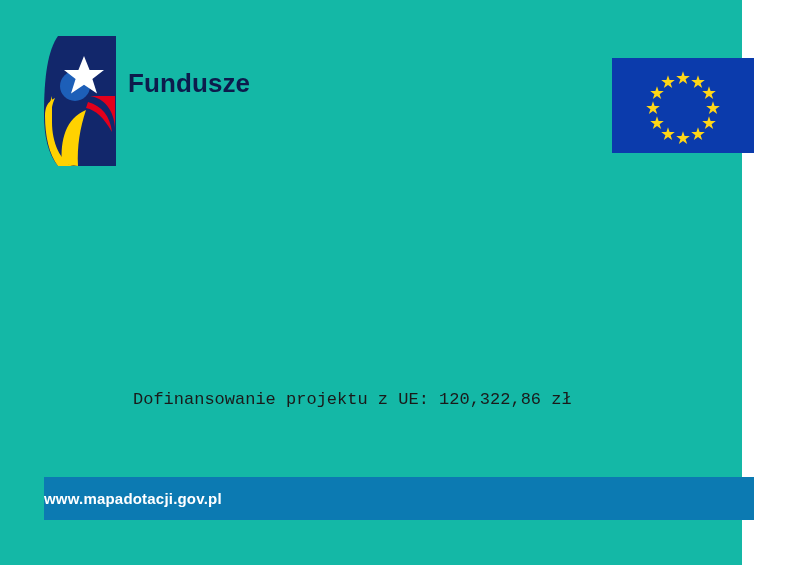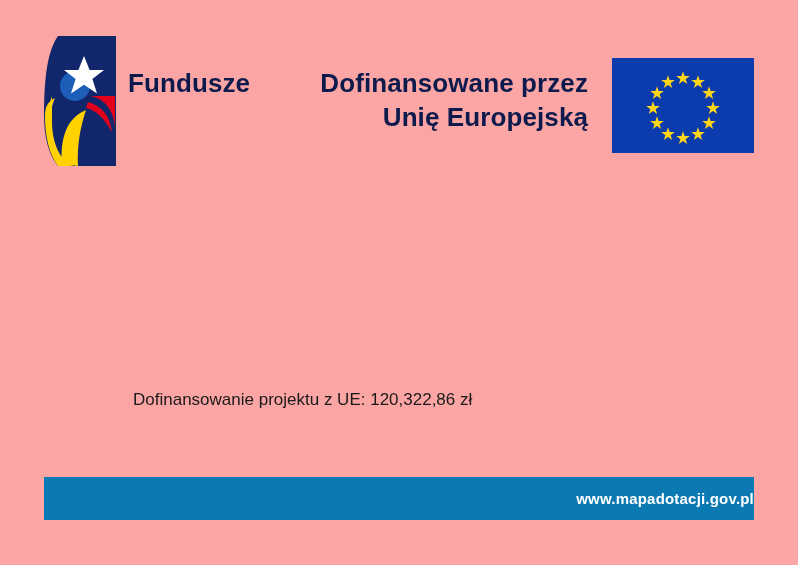--- a/index.html
+++ b/index.html
@@ -8,23 +8,23 @@
   }
   body {
     width: 798px;
     height: 565px;
     background: #ffffff;
     font-family: "Liberation Sans", sans-serif;
     overflow: hidden;
   }
   .poster {
     position: relative;
-    width: 798px;
+    width: 742px;
     height: 565px;
-    background: #fca5a5;
+    background: #14b8a6;
     box-sizing: border-box;
   }
 
   
   .logo-band {
     position: absolute;
     left: 0;
     top: 36px;
     width: 798px;
     height: 130px;
@@ -84,33 +84,34 @@
     line-height: 1.62;
     white-space: pre-line;
   }
 
   .funding {
     position: absolute;
     left: 133px;
     top: 390px;
     font-size: 17px;
     color: #1a1a1a;
+    font-family: Liberation Mono, monospace;
   }
 
   
   .footer-bar {
     position: absolute;
     left: 44px;
     top: 477px;
     width: 710px;
     height: 43px;
     background: #0c7ab2;
     display: flex;
     align-items: center;
-    justify-content: flex-end;
+    justify-content: flex-start;
   }
   .footer-url {
     color: #ffffff;
     font-size: 15px;
     font-weight: bold;
     letter-spacing: 0.2px;
   }
 </style>
 </head>
 <body>
@@ -135,24 +136,20 @@
         <path d="M44 66 C58 70 66 80 68 96 C60 82 52 74 42 72 Z" fill="#e3001b"></path>
 
         <polygon fill="#ffffff" points="40,20 45.6,34 60,34 48.4,43 53,57.5 40,48.8 27,57.5 31.6,43 20,34 34.4,34"></polygon>
       </svg>
     </div>
 
     <div class="fe-text">
       <div>Fundusze</div>
     </div>
 
-    <div class="eu-text">
-      <div>Dofinansowane przez</div>
-      <div>Unię Europejską</div>
-    </div>
 
     <div class="eu-flag">
       <svg width="142" height="95" viewBox="0 0 142 95" xmlns="http://www.w3.org/2000/svg">
         <rect width="142" height="95" fill="#0b3bac"></rect>
         <g fill="#ffd617">
 
           <polygon points="71,13.2 72.6,18.1 77.8,18.1 73.6,21.2 75.2,26.1 71,23.1 66.8,26.1 68.4,21.2 64.2,18.1 69.4,18.1"></polygon>
           <polygon points="86,17.2 87.6,22.1 92.8,22.1 88.6,25.2 90.2,30.1 86,27.1 81.8,30.1 83.4,25.2 79.2,22.1 84.4,22.1"></polygon>
           <polygon points="97,28.2 98.6,33.1 103.8,33.1 99.6,36.2 101.2,41.1 97,38.1 92.8,41.1 94.4,36.2 90.2,33.1 95.4,33.1"></polygon>
           <polygon points="101,43.2 102.6,48.1 107.8,48.1 103.6,51.2 105.2,56.1 101,53.1 96.8,56.1 98.4,51.2 94.2,48.1 99.4,48.1"></polygon>

